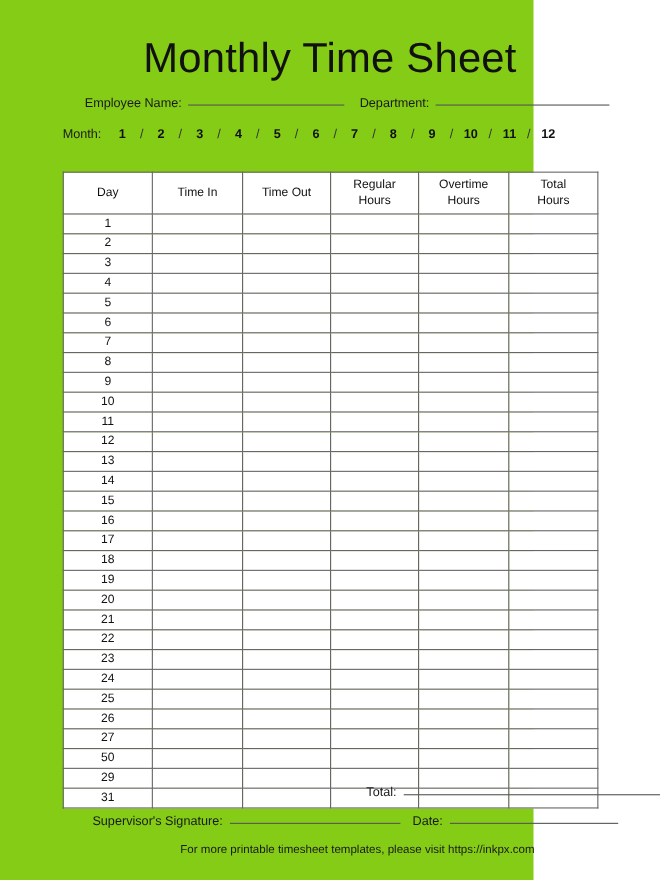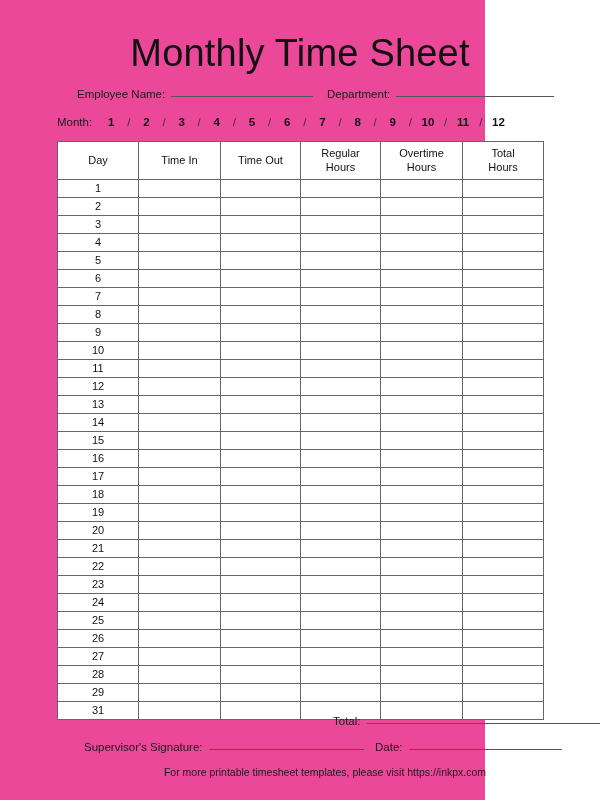--- a/index.html
+++ b/index.html
@@ -14,21 +14,21 @@
     color: #111111;
     position: relative;
     overflow: hidden;
   }
 
   .page {
     position: absolute;
     left: 0; top: 0;
     width: 485px;
     height: 800px;
-    background: #ec4899;
+    background: #84cc16;
   }
 
   
   .title {
     position: absolute;
     left: 0;
     top: 30px;
     width: 600px;
     text-align: center;
     font-size: 38px;
@@ -97,21 +97,21 @@
     font-size: 11.5px;
     font-weight: normal;
     color: #333333;
     padding: 0 9px;
   }
 
   
   .timesheet-table {
     position: absolute;
     left: 57px;
-    top: 141px;
+    top: 156px;
     width: 486px;
     border-collapse: collapse;
     table-layout: fixed;
     padding-left: 21px;
   }
   .timesheet-table th,
   .timesheet-table td {
     border: 1px solid #666666;
     padding: 0;
     text-align: center;
@@ -465,21 +465,21 @@
         </tr>
         <tr>
           <td>27</td>
           <td></td>
           <td></td>
           <td></td>
           <td></td>
           <td></td>
         </tr>
         <tr>
-          <td>28</td>
+          <td>50</td>
           <td></td>
           <td></td>
           <td></td>
           <td></td>
           <td></td>
         </tr>
         <tr>
           <td>29</td>
           <td></td>
           <td></td>

